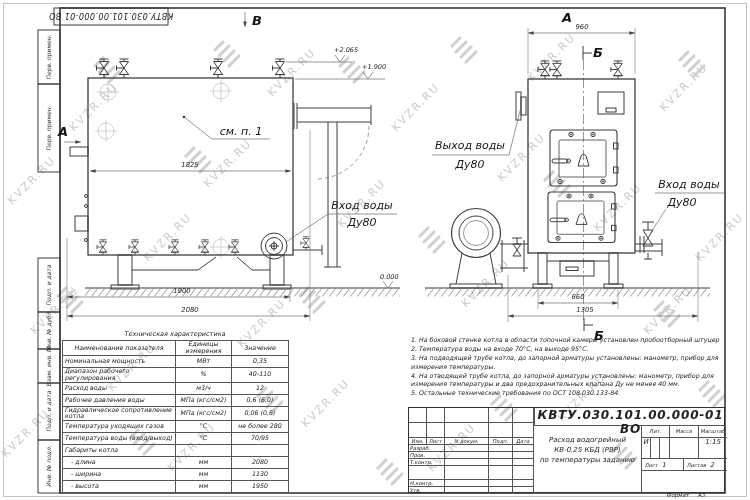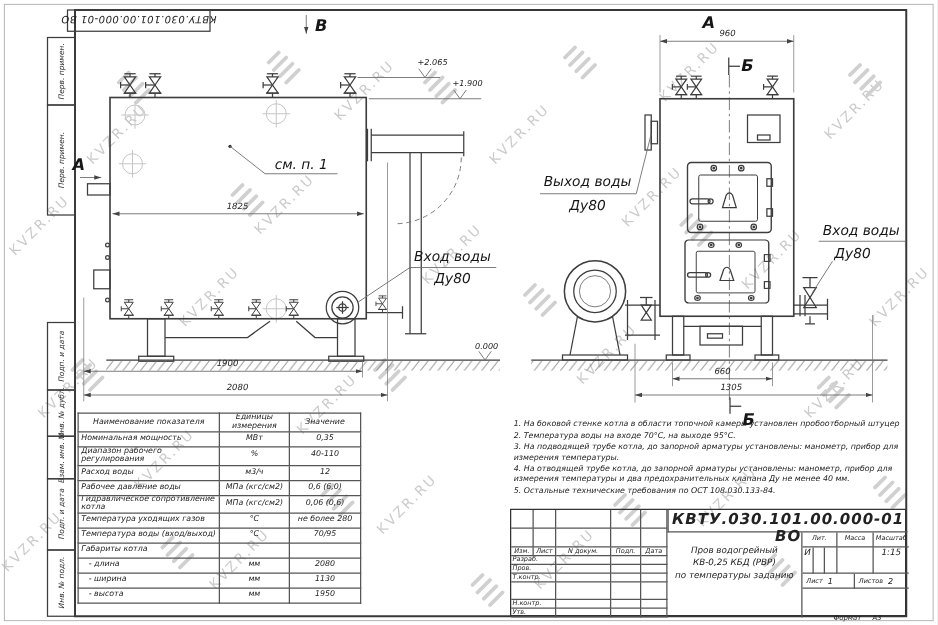--- a/index.html
+++ b/index.html
@@ -394,20 +394,21 @@
     <g>
       <text class="lbl" x="689" y="188">Вход воды</text>
       <text class="lbl" x="682" y="206">Ду80</text>
       <line x1="655" y1="193" x2="724" y2="193" class="thin"></line>
       <line x1="666" y1="209" x2="650" y2="234" class="thin"></line>
     </g>
   </g>
 </svg>
 
   <div class="abs spec">
+    <div class="spec-title">Техническая характеристика</div>
     <table class="spec-t">
       <colgroup>
           <col style="width:113px">
           <col style="width:56px">
           <col style="width:57px">
         </colgroup>
       <thead>
         <tr>
           <th>Наименование показателя</th>
           <th>Единицы измерения</th>
@@ -519,21 +520,21 @@
         <div></div>
         <div></div>
         <div></div>
       <div class="sp2">Утв.</div>
         <div></div>
         <div></div>
         <div></div>
     </div>
     <div class="tb-doc">КВТУ.030.101.00.000-01 ВО</div>
     <div class="tb-name">
-      <div>Пров водогрейный</div>
+      <div>Расход водогрейный</div>
       <div>КВ-0,25 КБД (РВР)</div>
       <div>по температуры заданию</div>
     </div>
     <div class="tb-right">
       <div class="tbc" style="left:0;top:0;width:28px;height:12px;line-height:11px;">Лит.</div>
       <div class="tbc" style="left:28px;top:0;width:29px;height:12px;line-height:11px;">Масса</div>
       <div class="tbc" style="left:57px;top:0;width:28px;height:12px;line-height:11px;border-right:none;">Масштаб</div>
       <div class="tbc big" style="left:0;top:12px;width:9px;height:21px;">И</div>
       <div class="tbc" style="left:9px;top:12px;width:9px;height:21px;"></div>
       <div class="tbc" style="left:18px;top:12px;width:10px;height:21px;"></div>

